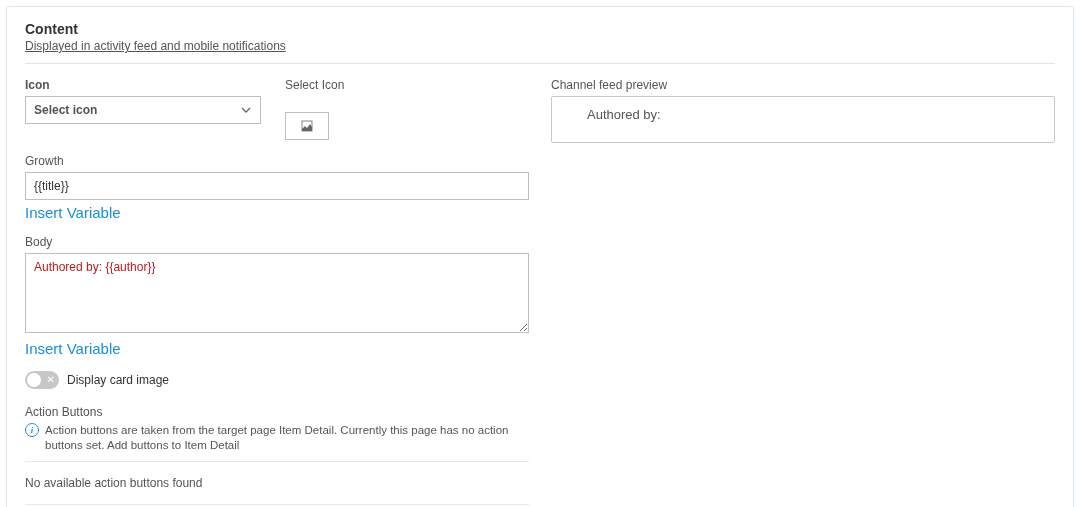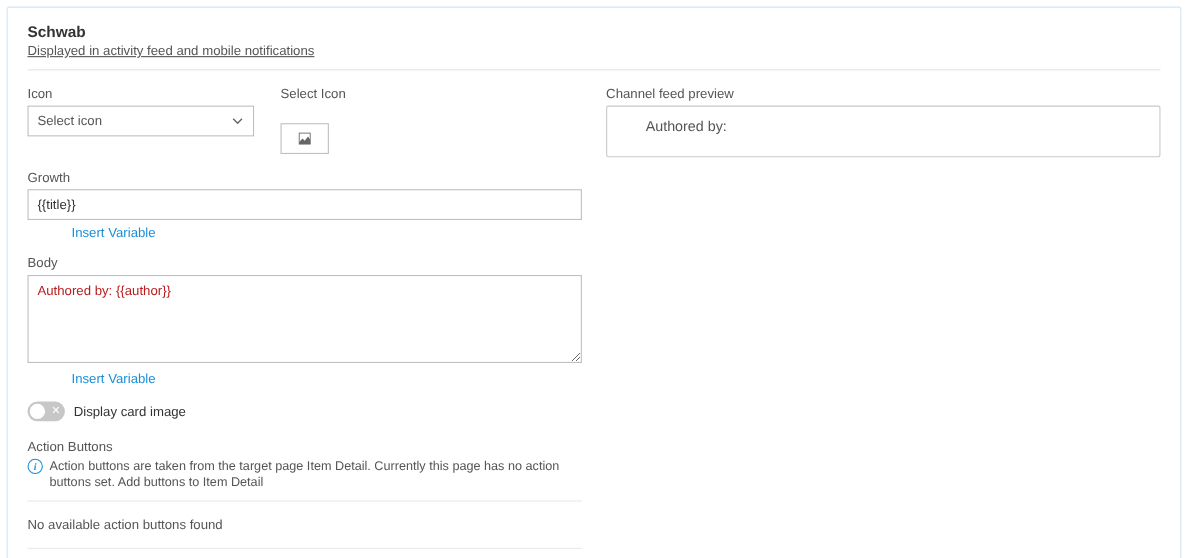--- a/index.html
+++ b/index.html
@@ -43,21 +43,21 @@
       display: flex;
       gap: 24px;
       margin-bottom: 14px;
     }
     .field-label {
       font-size: 12px;
       color: #555;
       margin-bottom: 4px;
       display: block;
     }
-    .icon-select-wrap { width: 206px; }
+    .icon-select-wrap { width: 236px; font-weight: bold; }
     .select-box {
       border: 1px solid #bfbfbf;
       height: 28px;
       display: flex;
       align-items: center;
       justify-content: space-between;
       padding: 0 8px;
       font-size: 12px;
       color: #555;
       background: #fff;
@@ -79,26 +79,25 @@
       width: 100%;
       border: 1px solid #bfbfbf;
       height: 28px;
       padding: 0 8px;
       font-size: 12px;
       color: #333;
       font-family: inherit;
     }
     .link {
       color: #1a8fd8;
-      font-size: 12px;
+      font-size: 15px;
       text-decoration: none;
       display: inline-block;
       margin-top: 4px;
       cursor: pointer;
-      margin-left: 40px;
     }
     .mb14 { margin-bottom: 14px; }
     .body-textarea {
       width: 100%;
       border: 1px solid #bfbfbf;
       height: 80px;
       padding: 6px 8px;
       font-size: 12px;
       color: #b91c1c;
       font-family: Liberation Sans, sans-serif;
@@ -210,21 +209,21 @@
       display: flex;
       justify-content: space-between;
       font-size: 11.5px;
       color: #888;
     }
   </style>
 </head>
 <body>
 
 <div class="panel">
-  <div class="panel-title">Schwab</div>
+  <div class="panel-title">Content</div>
   <div class="panel-subtitle">Displayed in activity feed and mobile notifications</div>
   <hr class="divider">
 
   <div class="columns">
     <div class="left-col">
 
       <div class="field-row">
         <div class="icon-select-wrap">
           <label class="field-label">Icon</label>
           <div class="select-box">

